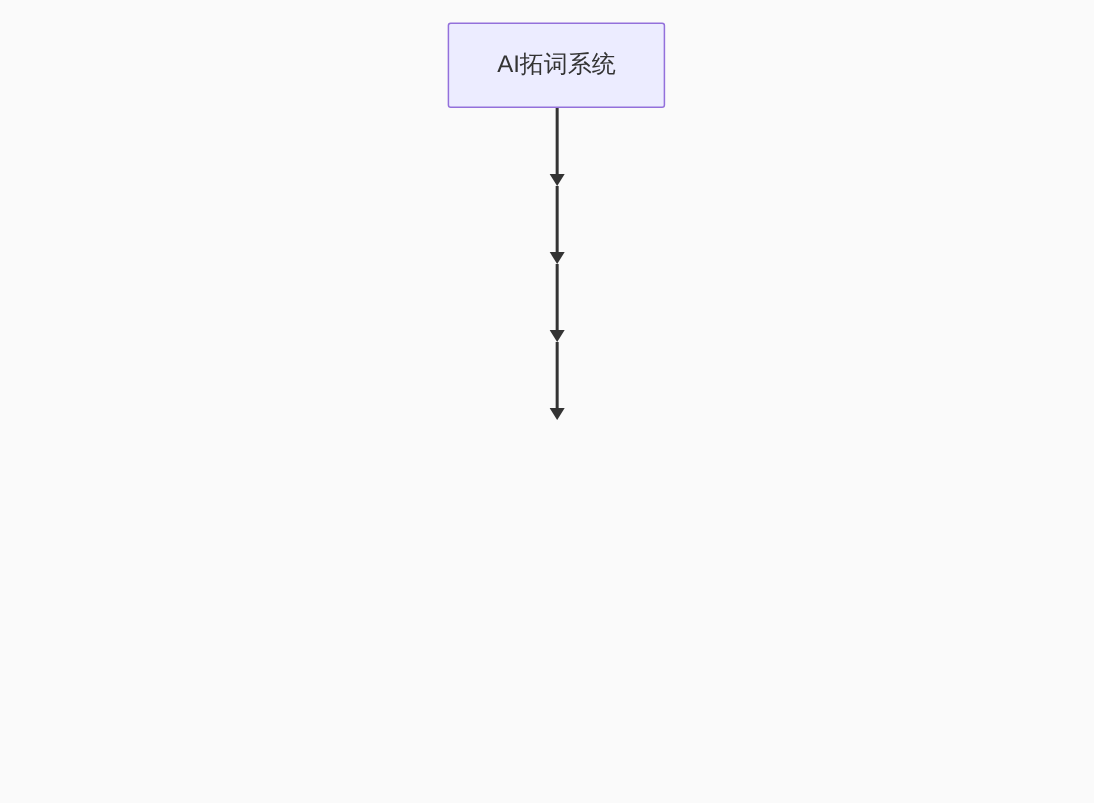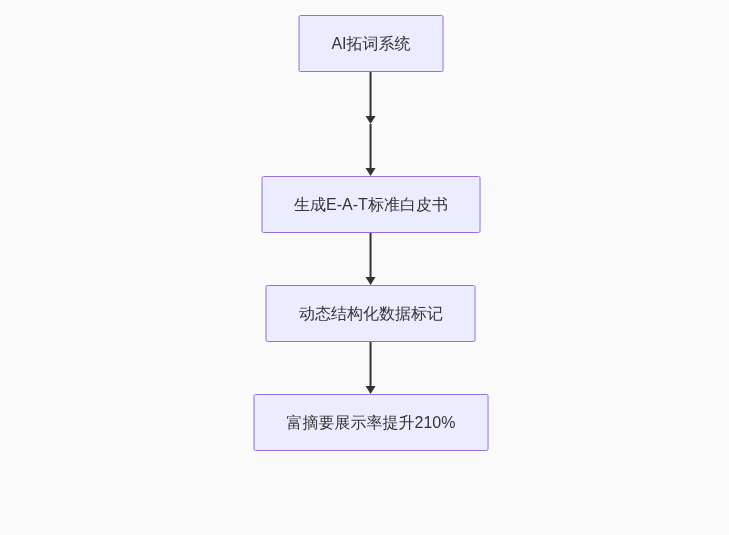--- a/index.html
+++ b/index.html
@@ -73,31 +73,22 @@
         <span>AI拓词系统</span>
       </div>
       <div class="arrow">
         <div class="shaft"></div>
         <div class="head"></div>
       </div>
       <div class="arrow">
         <div class="shaft"></div>
         <div class="head"></div>
       </div>
-      <div class="node">
-        <span>生成E-A-T标准白皮书</span>
+      <div class="arrow">
+        <div class="shaft"></div>
+        <div class="head"></div>
       </div>
       <div class="arrow">
         <div class="shaft"></div>
         <div class="head"></div>
       </div>
-      <div class="node">
-        <span>动态结构化数据标记</span>
-      </div>
-      <div class="arrow">
-        <div class="shaft"></div>
-        <div class="head"></div>
-      </div>
-      <div class="node">
-        <span>富摘要展示率提升210%</span>
-      </div>
     </div>
 </div>
 
 </body></html>

